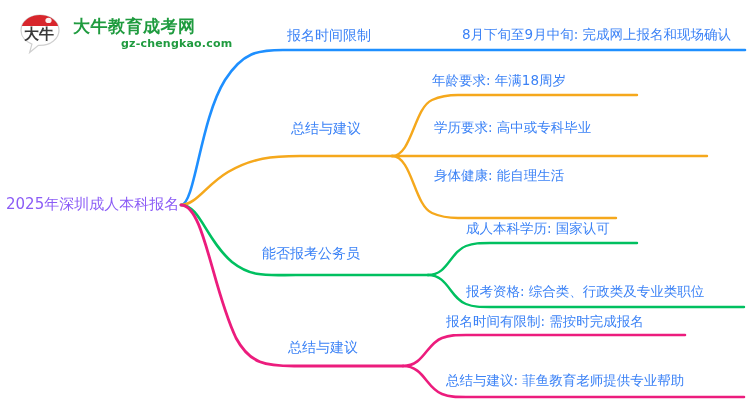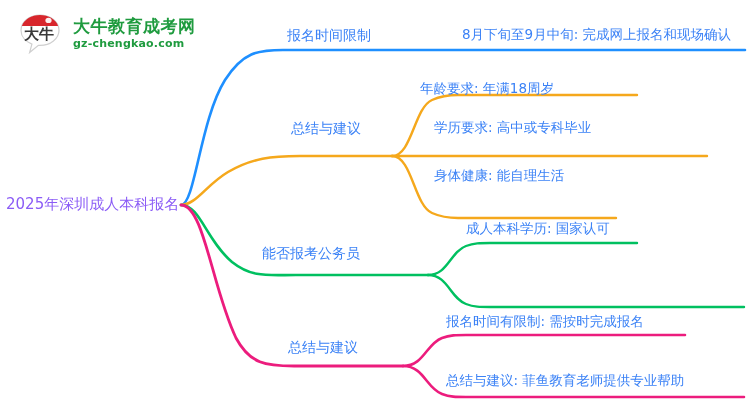--- a/index.html
+++ b/index.html
@@ -95,21 +95,21 @@
     <div class="logo-mark">
       <svg width="44" height="44" viewBox="0 0 44 44">
         <path d="M22 3 C11.5 3 3 9.8 3 18.2 C3 24.3 7.4 29.6 13.9 32.1 L11.6 40.5 L20.4 33.3 C20.9 33.35 21.45 33.4 22 33.4 C32.5 33.4 41 26.6 41 18.2 C41 9.8 32.5 3 22 3 Z" fill="#ffffff" stroke="#cfcfcf" stroke-width="1.2"></path>
         <path d="M22 3 C13.4 3 6.1 7.6 3.9 13.9 L40.1 13.9 C37.9 7.6 30.6 3 22 3 Z" fill="#d8262c"></path>
         <ellipse cx="30.5" cy="8.4" rx="3.1" ry="2.6" fill="#ffffff" opacity="0.92"></ellipse>
         <text x="21" y="27" font-family="DejaVu Sans, Liberation Sans, sans-serif" font-size="15" font-weight="bold" fill="#3a3a3a" text-anchor="middle">大牛</text>
       </svg>
     </div>
     <div class="logo-text-wrap">
       <div class="logo-title" style="color: rgb(31, 155, 63);">大牛教育成考网</div>
-      <div class="logo-sub" style="color: rgb(31, 155, 63);">gz-chengkao.com</div>
+      <div class="logo-sub" style="color: rgb(31, 155, 63); margin-left: 48px;">gz-chengkao.com</div>
     </div>
   </div>
 
   <svg class="edges" viewBox="0 0 750 410">
     <g fill="none" stroke-linecap="round" stroke-linejoin="round">
 
       <path d="M181,205 C195,205 200,120 225,80 C243,52 258,50 283,50 L745,50" stroke="#1E8FFF" stroke-width="2.6"></path>
 
       <path d="M181,205 C196,205 206,185 228,172 C252,158 272,156 300,156 L392,156" stroke="#F5A81C" stroke-width="2.6"></path>
 
@@ -132,24 +132,25 @@
       <path d="M403,366 C424,366 426,388 442,394 C450,397 456,397 466,397 L744,397" stroke="#EC1C7D" stroke-width="2.6"></path>
     </g>
   </svg>
 
   <div class="node-label node-root" style="left:6px; top:197px;">2025年深圳成人本科报名</div>
 
   <div class="node-label node-branch" style="left:287px; top:28px;">报名时间限制</div>
   <div class="node-label node-leaf" style="left:462px; top:28px;">8月下旬至9月中旬: 完成网上报名和现场确认</div>
 
   <div class="node-label node-branch" style="left:291px; top:121px;">总结与建议</div>
-  <div class="node-label node-leaf" style="left:420px; top:74px;margin-top:8px;">年龄要求: 年满18周岁</div>
+  <div class="node-label node-leaf" style="left:432px; top:74px;">年龄要求: 年满18周岁</div>
   <div class="node-label node-leaf" style="left:434px; top:121px;">学历要求: 高中或专科毕业</div>
   <div class="node-label node-leaf" style="left:434px; top:169px;">身体健康: 能自理生活</div>
 
   <div class="node-label node-branch" style="left:262px; top:246px;">能否报考公务员</div>
   <div class="node-label node-leaf" style="left:466px; top:222px;">成人本科学历: 国家认可</div>
+  <div class="node-label node-leaf" style="left:466px; top:285px;">报考资格: 综合类、行政类及专业类职位</div>
 
   <div class="node-label node-branch" style="left:288px; top:340px;">总结与建议</div>
   <div class="node-label node-leaf" style="left:446px; top:315px;">报名时间有限制: 需按时完成报名</div>
   <div class="node-label node-leaf" style="left:446px; top:374px;">总结与建议: 菲鱼教育老师提供专业帮助</div>
 
 </div>
 
 </body></html>

